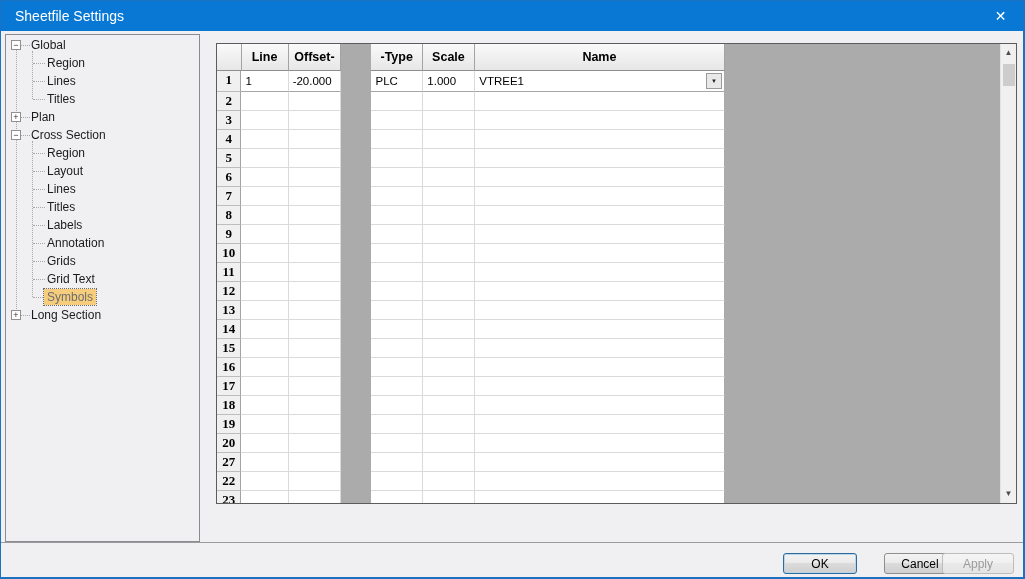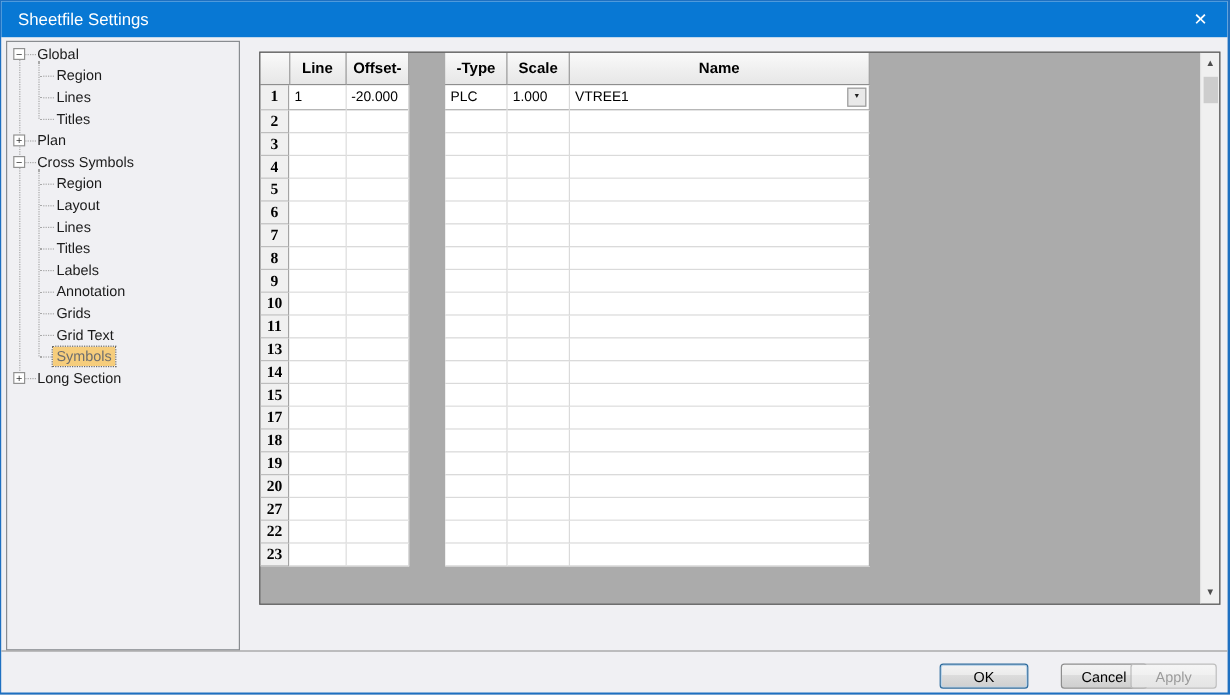--- a/index.html
+++ b/index.html
@@ -99,21 +99,21 @@
         </div>
         <div class="tree-item lvl1" style="top: 55px;">
           <span class="tlabel">Titles</span>
         </div>
         <div class="tree-item lvl0" style="top: 73px;">
           <span class="expander">+</span>
           <span class="tlabel">Plan</span>
         </div>
         <div class="tree-item lvl0" style="top: 91px;">
           <span class="expander">−</span>
-          <span class="tlabel">Cross Symbols</span>
+          <span class="tlabel">Cross Section</span>
         </div>
         <div class="tree-item lvl1" style="top: 109px;">
           <span class="tlabel">Region</span>
         </div>
         <div class="tree-item lvl1" style="top: 127px;">
           <span class="tlabel">Layout</span>
         </div>
         <div class="tree-item lvl1" style="top: 145px;">
           <span class="tlabel">Lines</span>
         </div>
@@ -235,37 +235,53 @@
           </div>
           <div class="grow">
             <div class="rnum c0">11</div>
             <div class="gcell c1"></div>
             <div class="gcell c2"></div>
             <div class="gcell c3"></div>
             <div class="gcell c4"></div>
             <div class="gcell c5"></div>
           </div>
           <div class="grow">
+            <div class="rnum c0">12</div>
+            <div class="gcell c1"></div>
+            <div class="gcell c2"></div>
+            <div class="gcell c3"></div>
+            <div class="gcell c4"></div>
+            <div class="gcell c5"></div>
+          </div>
+          <div class="grow">
             <div class="rnum c0">13</div>
             <div class="gcell c1"></div>
             <div class="gcell c2"></div>
             <div class="gcell c3"></div>
             <div class="gcell c4"></div>
             <div class="gcell c5"></div>
           </div>
           <div class="grow">
             <div class="rnum c0">14</div>
             <div class="gcell c1"></div>
             <div class="gcell c2"></div>
             <div class="gcell c3"></div>
             <div class="gcell c4"></div>
             <div class="gcell c5"></div>
           </div>
           <div class="grow">
             <div class="rnum c0">15</div>
+            <div class="gcell c1"></div>
+            <div class="gcell c2"></div>
+            <div class="gcell c3"></div>
+            <div class="gcell c4"></div>
+            <div class="gcell c5"></div>
+          </div>
+          <div class="grow">
+            <div class="rnum c0">16</div>
             <div class="gcell c1"></div>
             <div class="gcell c2"></div>
             <div class="gcell c3"></div>
             <div class="gcell c4"></div>
             <div class="gcell c5"></div>
           </div>
           <div class="grow">
             <div class="rnum c0">17</div>
             <div class="gcell c1"></div>
             <div class="gcell c2"></div>

